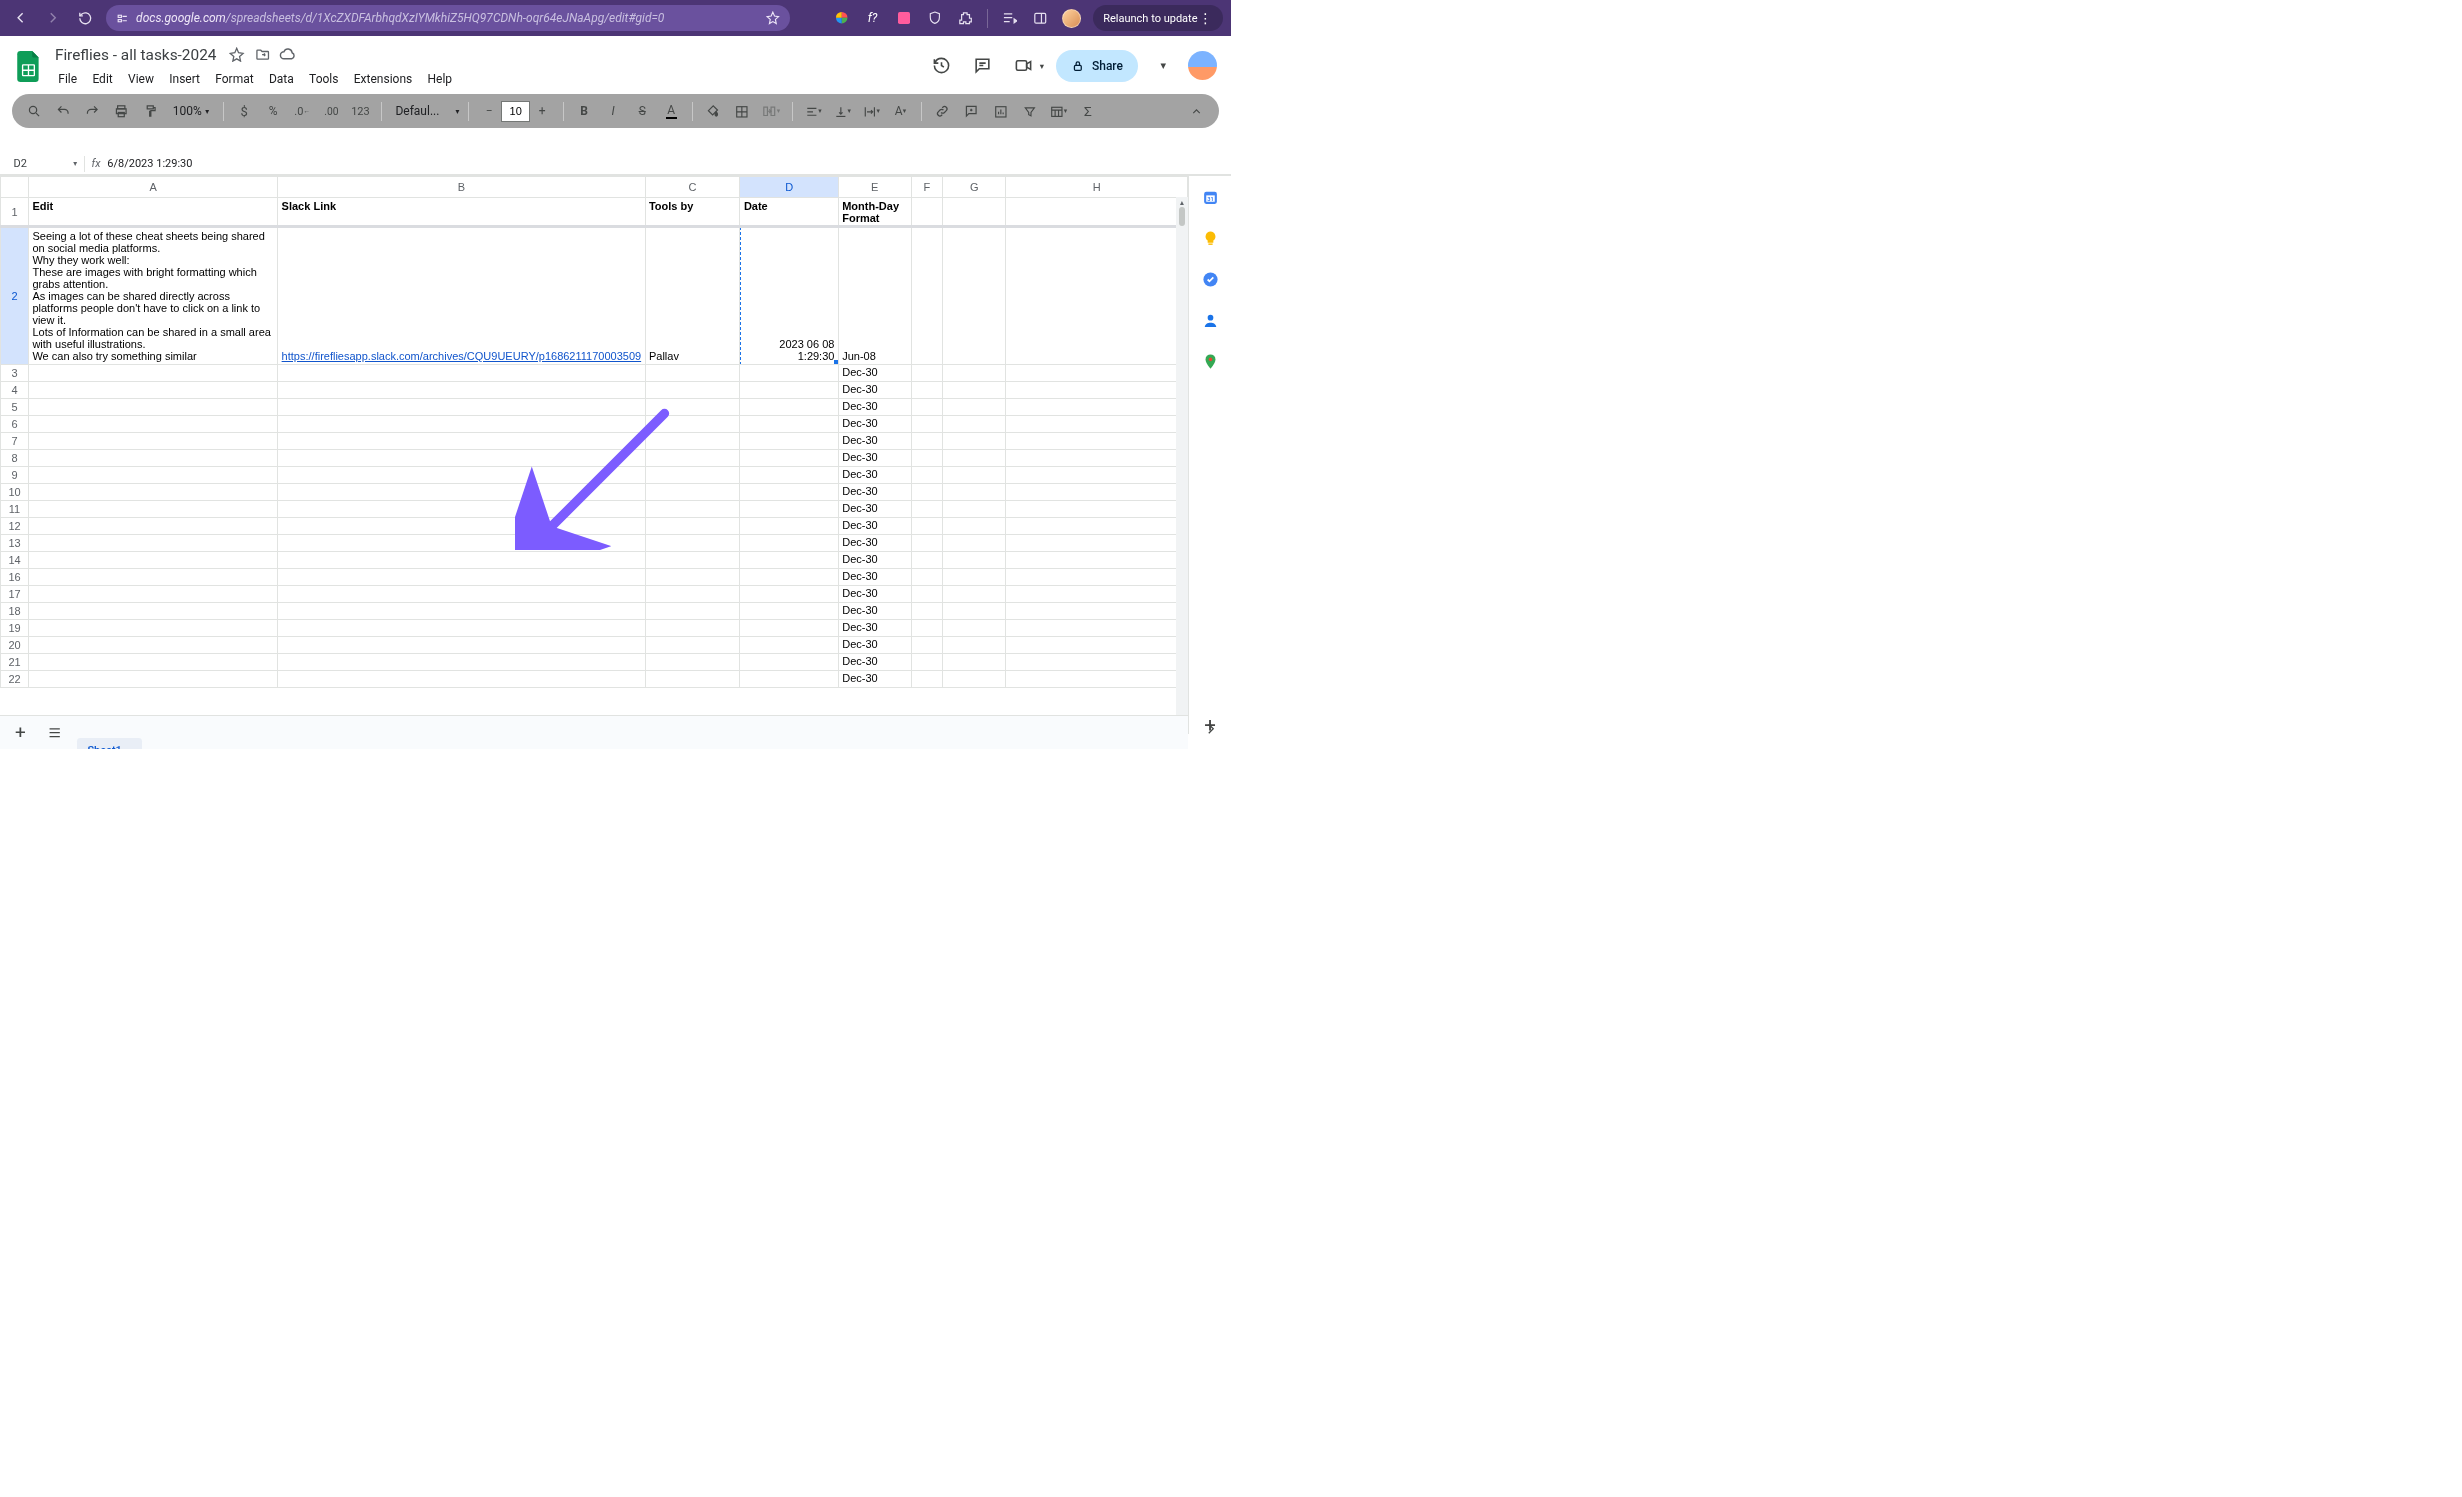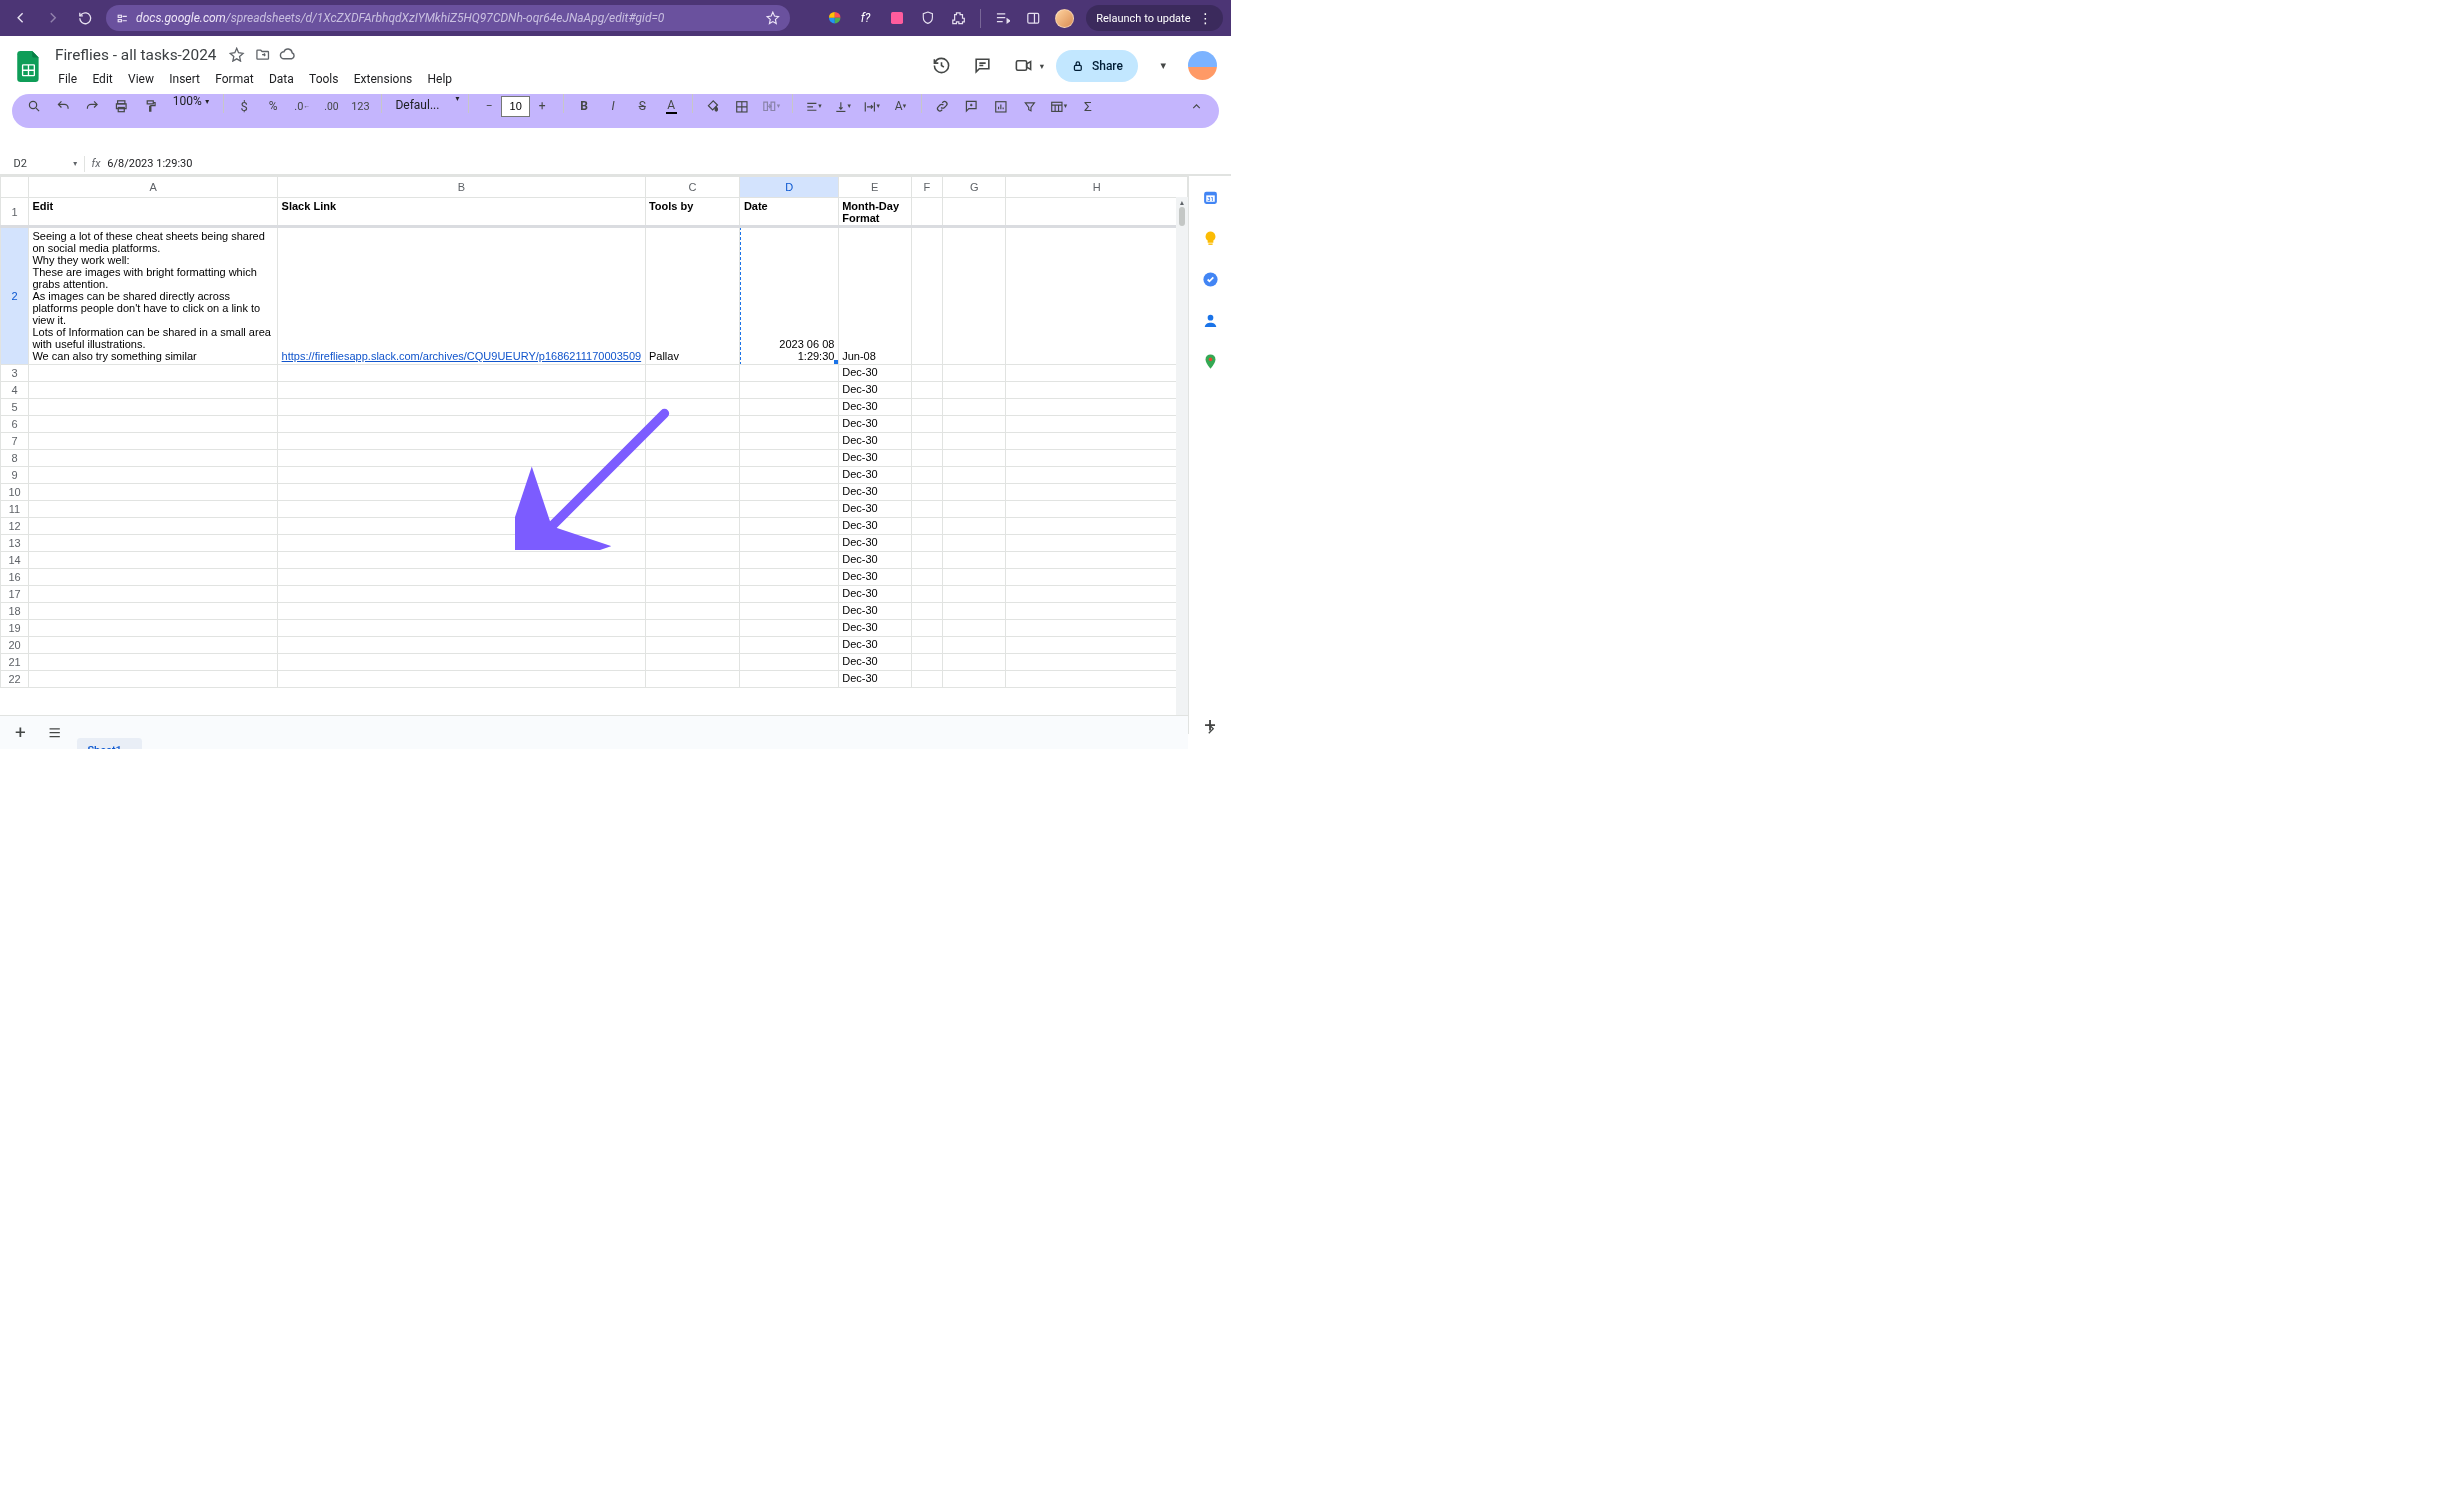--- a/index.html
+++ b/index.html
@@ -8,40 +8,40 @@
   .chrome-bar { height:36px; background:#4c3575; display:flex; align-items:center; padding:0 8.5px; gap:8.5px; }
   .nav-btn { width:24px; height:24px; display:flex; align-items:center; justify-content:center; border-radius:50%; color:#e6e0f0; cursor:pointer;}
   .nav-btn.disabled { opacity:.45; cursor:default;}
   .omnibox { flex:0 0 auto; width:684px; height:26px; background:#6a519e; border-radius:13px; display:flex; align-items:center; padding:0 10.3px; color:#eee6f8; font-size:12px; gap:6.8px;font-style:italic;}
   .omnibox .url { flex:1; white-space:nowrap; overflow:hidden; text-overflow:ellipsis;}
   .url .dim { color:#c8bfe0;}
   .chrome-right { margin-left:auto; display:flex; align-items:center; gap:12px;}
   .chrome-icon { width:19px; height:19px; display:flex; align-items:center; justify-content:center; color:#e6e0f0; cursor:pointer; font-size:13.7px;}
   .chrome-sep { width:0.9px; height:19px; background:rgba(255,255,255,.25);}
   .avatar-sm { width:19px; height:19px; border-radius:50%; background:linear-gradient(135deg,#ffd29e,#d98e55); border:0.9px solid rgba(255,255,255,.4);}
-  .relaunch { height:26px; padding:0 10.3px; border-radius:13px; background:#3b2a5c; color:#fff; font-size:11px; display:flex; align-items:center; gap:8px; cursor:pointer;}
+  .relaunch { height:26px; padding:0 10.3px; border-radius:13px; background:#3b2a5c; color:#fff; font-size:11px; display:flex; align-items:center; gap:1px; cursor:pointer;}
   
   .g-header { padding:6.8px 13.7px 0 13.7px; display:flex; align-items:flex-start;}
   .logo-sheets { width:31px; height:41px; display:flex; align-items:center; justify-content:center; margin-right:6.8px; margin-top:3.4px;}
   .logo-sheets svg{width:24px;height:31px;}
   .title-zone { display:flex; flex-direction:column; flex:1;}
   .title-row { display:flex; align-items:center; gap:8.5px; height:24px;}
   .doc-title { font-size:15.4px; color:#3c4043; padding:1.7px 3.4px;}
   .title-ic { color:#5f6368; width:17px; height:17px; display:flex; align-items:center; justify-content:center; cursor:pointer;}
   .menu-row { display:flex; gap:1.7px; margin-top:1.7px;}
   .menu-item { padding:3.4px 6.8px; font-size:12px; color:#202124; border-radius:3.4px; cursor:pointer;}
   .header-right { display:flex; align-items:center; gap:12px; padding-top:6.8px;}
   .hr-ic { width:29px; height:29px; display:flex; align-items:center; justify-content:center; color:#444746; cursor:pointer; border-radius:50%;}
   .meet { display:flex; align-items:center; gap:1.7px;}
   .share-btn { height:32.5px; padding:0 15.4px; background:#c2e7ff; color:#001d35; border-radius:32.5px; display:flex; align-items:center; gap:6.8px; font-weight:500; font-size:12px; cursor:pointer;}
   .share-dd { width:26px; height:32.5px; display:flex; align-items:center; justify-content:center; color:#444746; cursor:pointer;}
   .profile-avatar { width:29px; height:29px; border-radius:50%; background:linear-gradient(180deg,#7cb3ff 0%,#7cb3ff 55%,#ff9a66 55%,#ff9a66 100%); overflow:hidden; cursor:pointer;}
   
   .toolbar-wrap{padding:5.1px 12px;}
-  .toolbar { height:34px; background:#c4b5fd; border-radius:20.5px; display:flex; align-items:flex-start; padding:0 10.3px; gap:5.1px;}
+  .toolbar { height:34px; background:#a3a3a3; border-radius:20.5px; display:flex; align-items:center; padding:0 10.3px; gap:5.1px;}
   .tb-btn{min-width:24px;height:24px;display:flex;align-items:center;justify-content:center;color:#444746;cursor:pointer;border-radius:3.4px;font-size:12px;}
   .tb-sep{width:0.9px;height:19px;background:#c7c7c7;margin:0 3.4px;}
   .zoom{display:flex;align-items:center;gap:3.4px;font-size:12px;padding:0 5.1px;}
   .font-select{width:60px;height:22px;display:flex;align-items:center;padding:0 5.1px;font-size:12px;overflow:hidden;}
   .fs-box{display:flex;align-items:center;}
   .fs-input{width:29px;height:20.5px;border:0.9px solid #747775;text-align:center;font-size:11px;background:#fff;}
   .collapse-btn{margin-left:auto;}
   
   .fbar {height:22px; display:flex; align-items:center; padding:0 8.5px 0 6.8px; border-bottom:0.9px solid #e1e3e1; font-size:11px;margin-top:20px;}
   .namebox{width:77px;display:flex;align-items:center;justify-content:space-between;padding:0 6.8px;color:#3c4043;}

